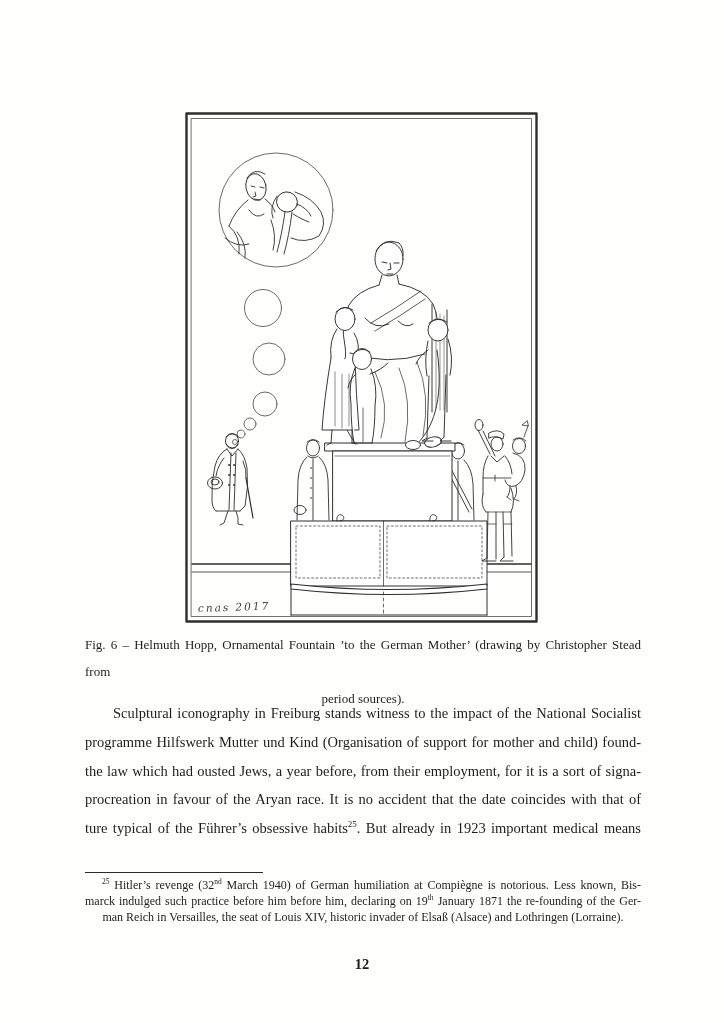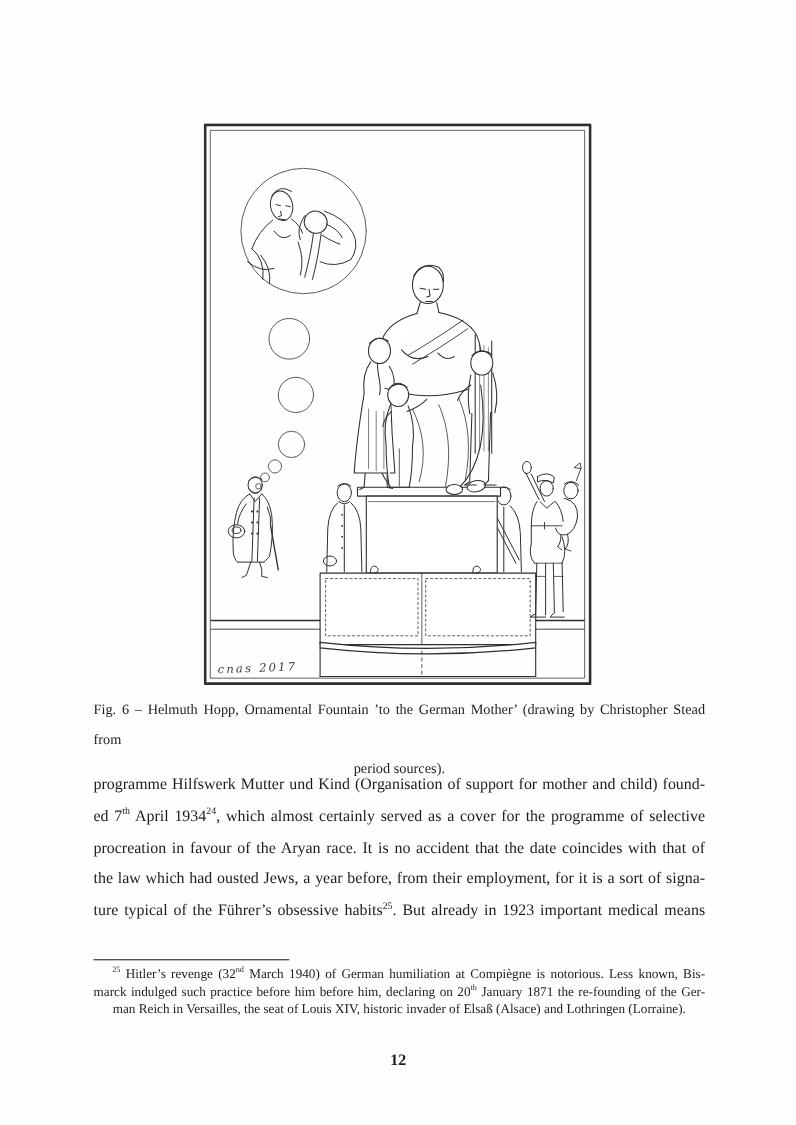--- a/index.html
+++ b/index.html
@@ -198,32 +198,32 @@
       </g>
     </svg>
   </div>
 
   <div class="caption">
       <div class="tline just"><span>Fig. 6 – Helmuth Hopp, </span><span class="it">Ornamental Fountain ’to the German Mother’</span><span> (drawing by Christopher Stead from</span></div>
       <div class="tline"><span>period sources).</span></div>
     </div>
 
   <div class="bodytext">
+      <div class="tline just ind"><span>Sculptural iconography in Freiburg stands witness to the impact of the National Socialist</span></div>
       <div class="tline just"><span>programme </span><span class="it">Hilfswerk Mutter und Kind</span><span> (</span><span class="it">Organisation of support for mother and child</span><span>) found-</span></div>
-      <div class="tline just"><span>ed 7</span><sup>th</sup><span> April 1934</span><sup>24</sup><span>, which almost certainly served as a cover for the programme of selective</span></div>
+      <div class="tline just"><span>the law which had ousted Jews, a year before, from their employment, for it is a sort of signa-</span></div>
       <div class="tline just"><span>procreation in favour of the Aryan race. It is no accident that the date coincides with that of</span></div>
-      <div class="tline just"><span>the law which had ousted Jews, a year before, from their employment, for it is a sort of signa-</span></div>
       <div class="tline just"><span>ture typical of the Führer’s obsessive habits</span><sup>25</sup><span>. But already in 1923 important medical means</span></div>
     </div>
 
   <div class="fnsep"></div>
 
   <div class="fns">
     <div>
         <div class="tline just ind"><sup>25</sup><span> Hitler’s revenge (32</span><sup>nd</sup><span> March 1940) of German humiliation at Compiègne is notorious. Less known, Bis-</span></div>
-        <div class="tline just"><span>marck indulged such practice before him before him, declaring on 20</span><sup>th</sup><span> January 1871 the re-founding of the Ger-</span></div>
+        <div class="tline just"><span>marck indulged such practice before him before him, declaring on 19</span><sup>th</sup><span> January 1871 the re-founding of the Ger-</span></div>
         <div class="tline"><span>man Reich in Versailles, the seat of Louis XIV, historic invader of Elsaß (Alsace) and Lothringen (Lorraine).</span></div>
       </div>
   </div>
 
   <div class="pagenum">12</div>
 
 </div>
 
 </body></html>

